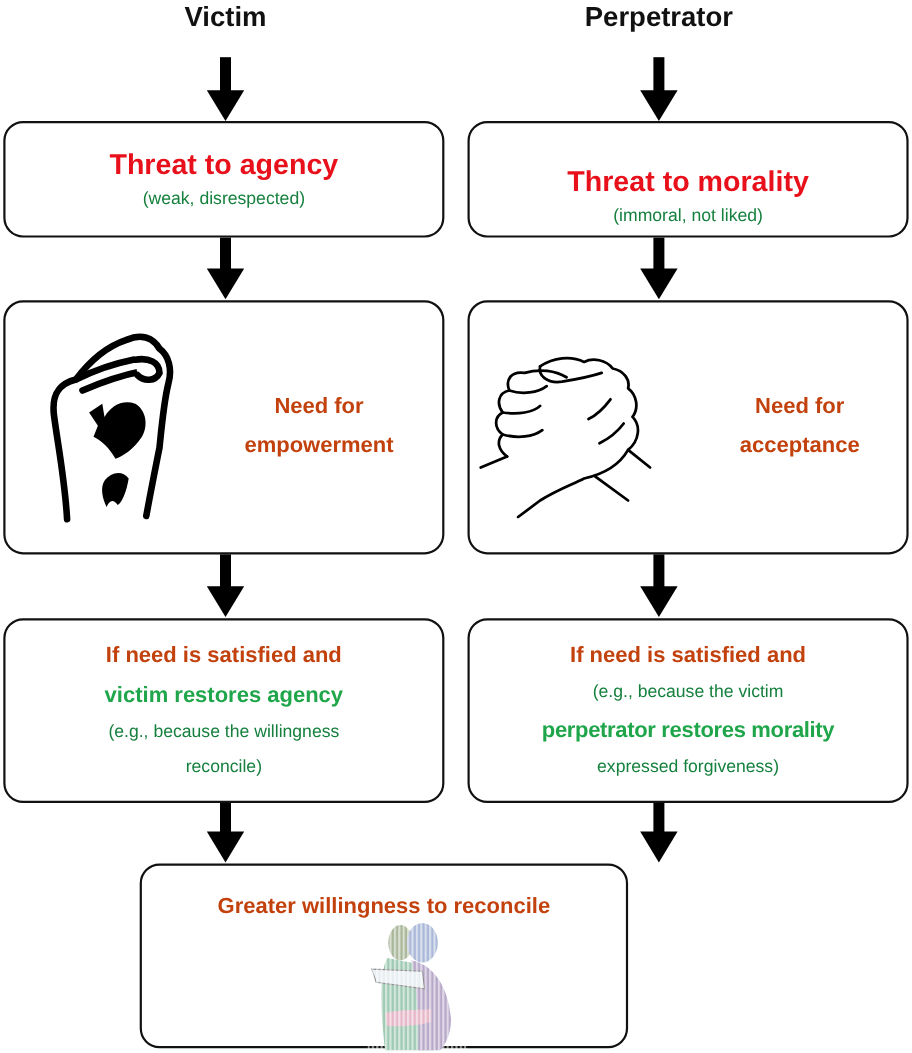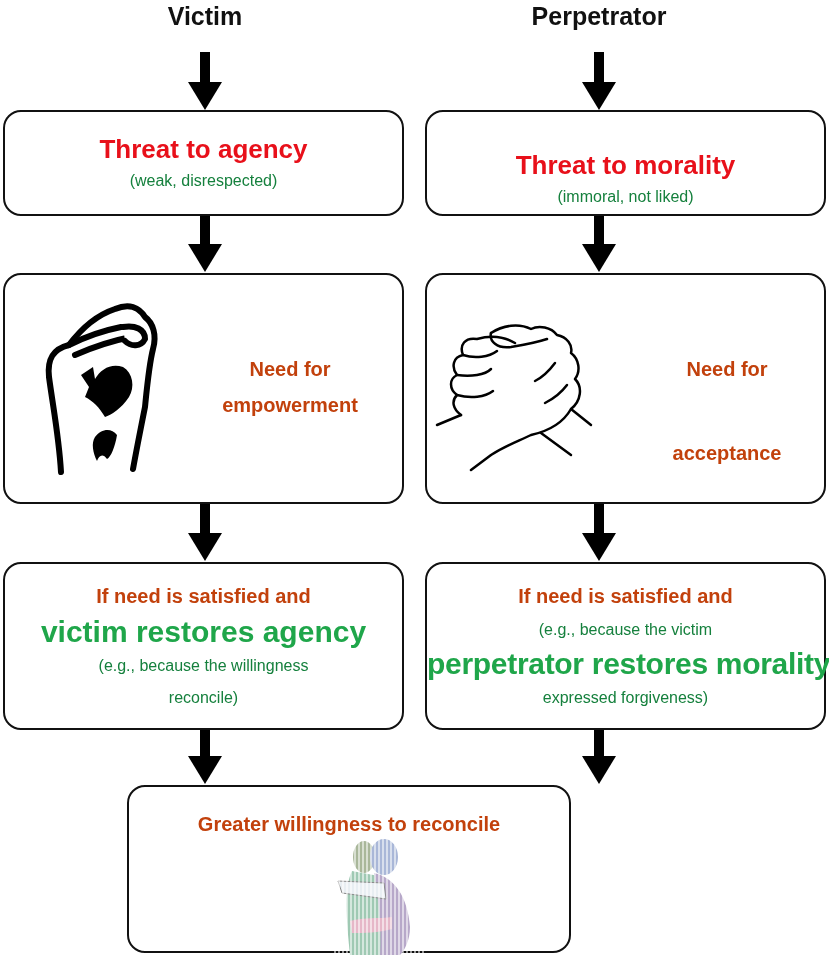--- a/index.html
+++ b/index.html
@@ -5,21 +5,21 @@
     html, body { margin: 0; padding: 0; background: #ffffff; }
     body { width: 829px; height: 957px; position: relative; overflow: hidden;
            font-family: "Liberation Sans", sans-serif; color: #111; }
     .col-title { position: absolute; top: 2px; font-weight: bold; font-size: 25px; text-align: center; width: 200px; }
     .box { position: absolute; border: 2.5px solid #111; border-radius: 18px; background: #fff; box-sizing: border-box; }
     .arrow { position: absolute; width: 34px; }
     .arrow .shaft { position: absolute; left: 12px; width: 10px; top: 0; background: #000; }
     .arrow .head { position: absolute; left: 0; width: 0; height: 0;
                    border-left: 17px solid transparent; border-right: 17px solid transparent; border-top: 28px solid #000; }
     .t-red { color: #e8101a; font-weight: bold; font-size: 26px; }
-    .t-green { color: #1fa64a; font-weight: bold; font-size: 30px; }
+    .t-green { color: #1fa64a; font-weight: bold; font-size: 20px; }
     .t-bold { color: #c2410c; font-weight: bold; font-size: 20px; }
     .t-sub { color: #15803d; font-size: 16px; }
     .center { text-align: center; }
     .line { display: block; line-height: 31px; }
   </style>
 </head>
 <body>
 
 <div class="col-title" style="left:105px;">Victim</div>
 <div class="col-title" style="left:499px;">Perpetrator</div>
@@ -78,21 +78,21 @@
       <path d="M26 70 C40 72 54 70 60 64"></path>
       <path d="M32 50 C44 54 58 52 66 46"></path>
       <path d="M140 104 L160 120"></path>
       <path d="M110 128 L140 150"></path>
       <path d="M124 58 C118 66 112 72 104 76"></path>
       <path d="M136 80 C130 88 122 94 114 98"></path>
     </g>
   </svg>
   <div class="center" style="position:absolute; left:210px; width:180px; top:76px;">
     <span class="line t-bold" style="line-height:36px;">Need for</span>
-    <span class="line t-bold" style="line-height:36px;margin-top:48px;">acceptance</span>
+    <span class="line t-bold" style="line-height:36px;">acceptance</span>
   </div>
 </div>
 
 <div class="arrow" style="left:188px; top:504px; height:58px;">
   <div class="shaft" style="height:31px;"></div>
     <div class="head" style="top:29px;"></div>
 </div>
 <div class="arrow" style="left:582px; top:504px; height:58px;">
   <div class="shaft" style="height:31px;"></div>
     <div class="head" style="top:29px;"></div>

